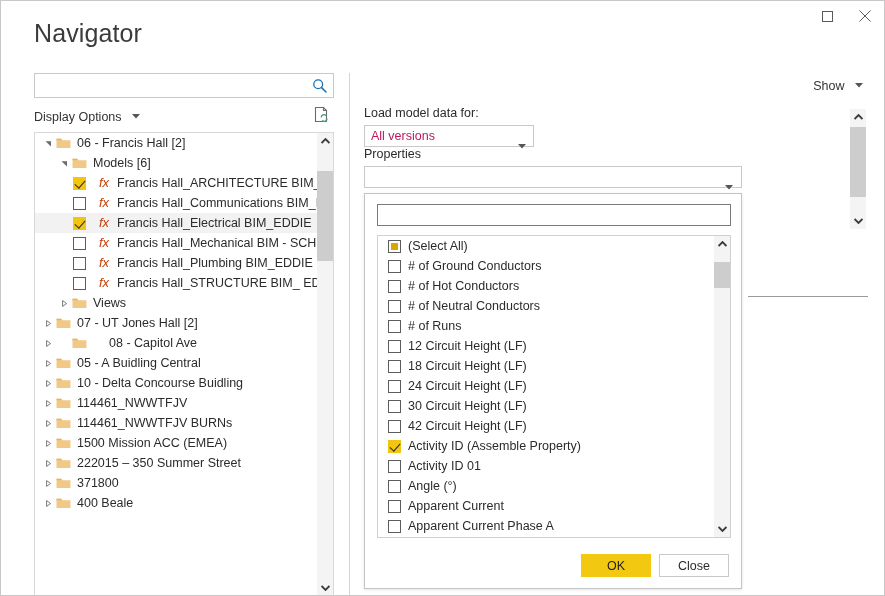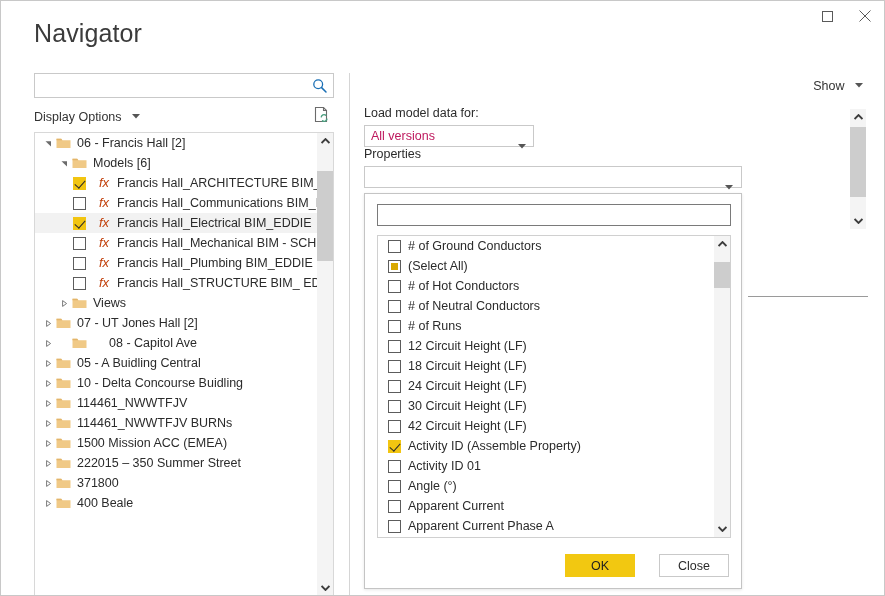--- a/index.html
+++ b/index.html
@@ -315,21 +315,21 @@
     font-size: 12.5px;
     color: #2b2b2b;
     white-space: nowrap;
     cursor: default;
   }
 
   .dd-buttons {
     position: absolute;
     right: 12px; bottom: 11px;
     display: flex;
-    gap: 24px;
+    gap: 8px;
   }
   .btn {
     width: 70px; height: 23px;
     font-family: "Liberation Sans", sans-serif;
     font-size: 12.5px;
     display: flex; align-items: center; justify-content: center;
     cursor: default;
     border: 1px solid #c9c9c9;
     background: #fff;
     color: #2b2b2b;
@@ -669,26 +669,26 @@
   </div>
 
   <div class="dropdown">
     <div class="dd-search">
       <input type="text" value="" placeholder="" style="">
     </div>
 
     <div class="dd-list-wrap">
       <div class="dd-list" id="ddlist">
           <div class="dd-row">
-            <span class="cb"></span>
-            <span># of Ground Conductors</span>
-          </div>
-          <div class="dd-row">
             <span class="cb indet"></span>
             <span>(Select All)</span>
+          </div>
+          <div class="dd-row">
+            <span class="cb"></span>
+            <span># of Ground Conductors</span>
           </div>
           <div class="dd-row">
             <span class="cb"></span>
             <span># of Hot Conductors</span>
           </div>
           <div class="dd-row">
             <span class="cb"></span>
             <span># of Neutral Conductors</span>
           </div>
           <div class="dd-row">

